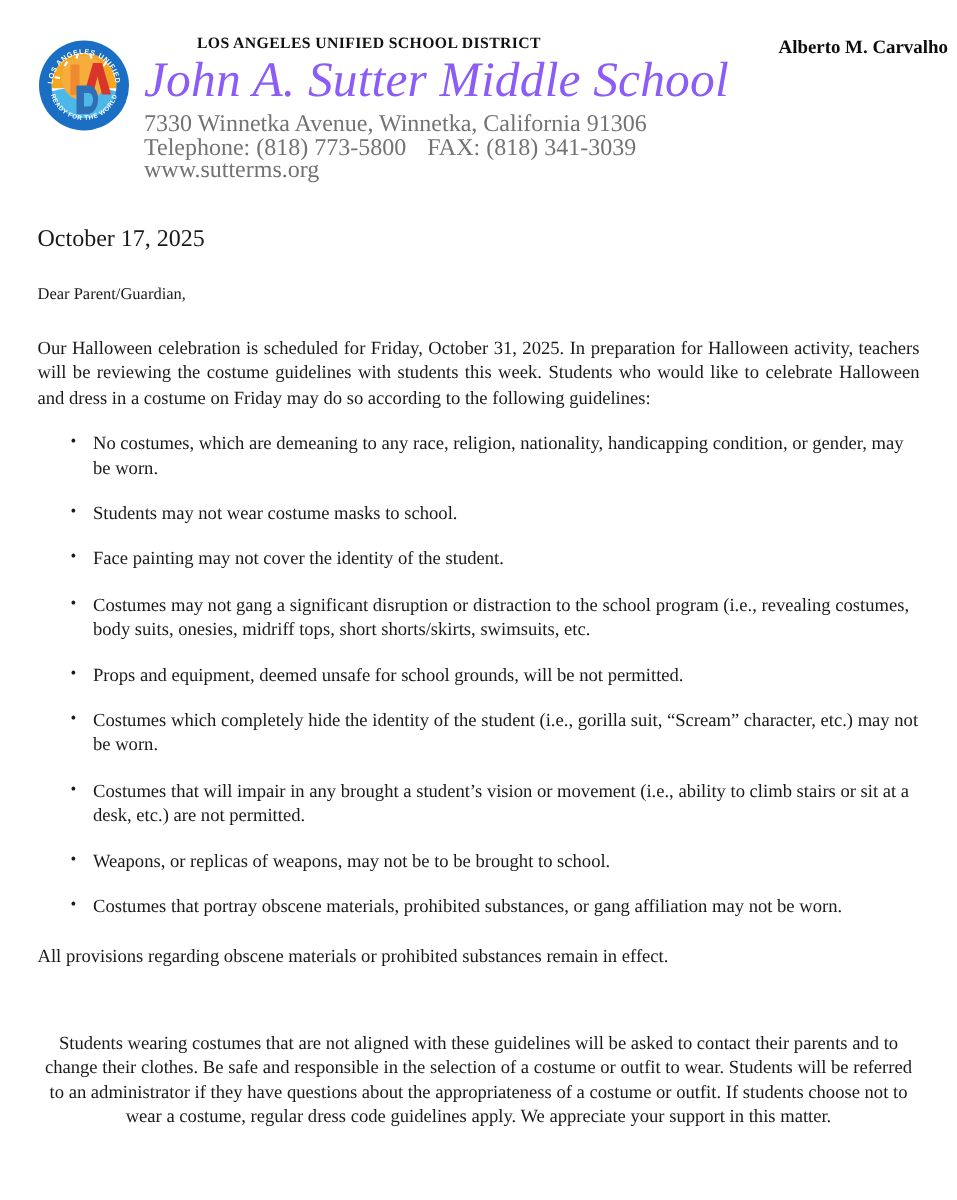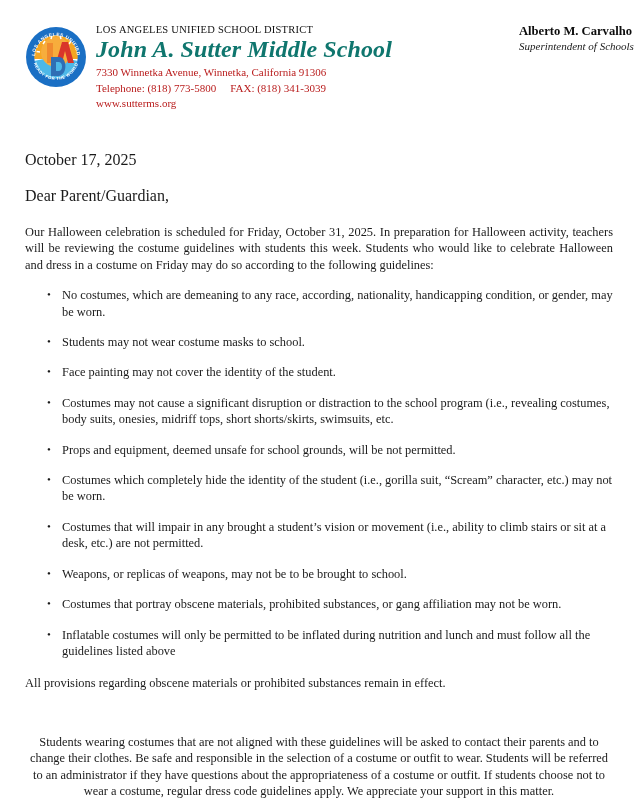--- a/index.html
+++ b/index.html
@@ -44,40 +44,41 @@
   .school-block {
     position: absolute;
     left: 96px;
     top: 8px;
     width: 350px;
   }
   .district-line {
     font-size: 10.5px;
     letter-spacing: 0.25px;
     color: #111;
-    text-align: left;
+    text-align: center;
     width: 300px;
     margin: 0 0 1px 0;
     font-family: "Liberation Serif", serif;
+    font-weight: bold;
   }
   .school-name {
-    font-size: 24px;
-    font-weight: bold;
+    font-size: 33px;
+    font-weight: normal;
     font-style: italic;
     letter-spacing: 0.1px;
     margin: 0 0 2px 0;
     white-space: nowrap;
-    color: #0f766e;
+    color: #8b5cf6;
   }
   .addr-line {
-    font-size: 11px;
+    font-size: 16px;
     line-height: 15.6px;
     margin: 0;
     white-space: nowrap;
-    color: #b91c1c;
+    color: #737373;
   }
   .fax-gap { display: inline-block; width: 14px; }
 
   .officials {
     position: absolute;
     left: 483px;
     top: 8px;
     width: 155px;
   }
   .official { margin-bottom: 9px; margin-left: 36px; }
@@ -104,21 +105,21 @@
     top: 152px;
     width: 588px;
   }
 
   .date-line {
     font-size: 16px;
     line-height: 16px;
     margin: 0 0 20px 0;
   }
   .salutation {
-    font-size: 16px;
+    font-size: 11px;
     line-height: 16px;
     margin: 0 0 20px 0;
   }
   .para {
     font-size: 12.4px;
     line-height: 16.4px;
     margin: 16px 0 14px 0;
     text-align: justify;
   }
   .para.no-justify { text-align: left; }
@@ -206,44 +207,42 @@
       <div class="district-line">LOS ANGELES UNIFIED SCHOOL DISTRICT</div>
       <div class="school-name">John A. Sutter Middle School</div>
       <div class="addr-line">7330 Winnetka Avenue, Winnetka, California 91306</div>
       <div class="addr-line"><span>Telephone: (818) 773-5800</span><span class="fax-gap"></span><span>FAX: (818) 341-3039</span></div>
       <div class="addr-line">www.sutterms.org</div>
     </div>
 
     <div class="officials">
       <div class="official">
         <div class="official-name">Alberto M. Carvalho</div>
-        <div class="official-title">Superintendent of Schools</div>
       </div>
     </div>
   </div>
 
   <div class="letter-body">
 
     <p class="date-line">October 17, 2025</p>
 
     <p class="salutation">Dear Parent/Guardian,</p>
 
     <p class="para">Our Halloween celebration is scheduled for Friday, October 31, 2025. In preparation for Halloween activity, teachers will be reviewing the costume guidelines with students this week. Students who would like to celebrate Halloween and dress in a costume on Friday may do so according to the following guidelines:</p>
 
     <ul class="guidelines">
-      <li>No costumes, which are demeaning to any race, according, nationality, handicapping condition, or gender, may be worn.</li>
+      <li>No costumes, which are demeaning to any race, religion, nationality, handicapping condition, or gender, may be worn.</li>
       <li>Students may not wear costume masks to school.</li>
       <li>Face painting may not cover the identity of the student.</li>
-      <li>Costumes may not cause a significant disruption or distraction to the school program (i.e., revealing costumes, body suits, onesies, midriff tops, short shorts/skirts, swimsuits, etc.</li>
+      <li>Costumes may not gang a significant disruption or distraction to the school program (i.e., revealing costumes, body suits, onesies, midriff tops, short shorts/skirts, swimsuits, etc.</li>
       <li>Props and equipment, deemed unsafe for school grounds, will be not permitted.</li>
       <li>Costumes which completely hide the identity of the student (i.e., gorilla suit, “Scream” character, etc.) may not be worn.</li>
       <li>Costumes that will impair in any brought a student’s vision or movement (i.e., ability to climb stairs or sit at a desk, etc.) are not permitted.</li>
       <li>Weapons, or replicas of weapons, may not be to be brought to school.</li>
       <li>Costumes that portray obscene materials, prohibited substances, or gang affiliation may not be worn.</li>
-      <li>Inflatable costumes will only be permitted to be inflated during nutrition and lunch and must follow all the guidelines listed above</li>
     </ul>
 
     <p class="para no-justify">All provisions regarding obscene materials or prohibited substances remain in effect.</p>
 
     <div class="spacer-lg"></div>
 
     <p class="closing-para">Students wearing costumes that are not aligned with these guidelines will be asked to contact their parents and to change their clothes. Be safe and responsible in the selection of a costume or outfit to wear. Students will be referred to an administrator if they have questions about the appropriateness of a costume or outfit. If students choose not to wear a costume, regular dress code guidelines apply. We appreciate your support in this matter.</p>
 
     <div class="spacer-lg"></div>
 

